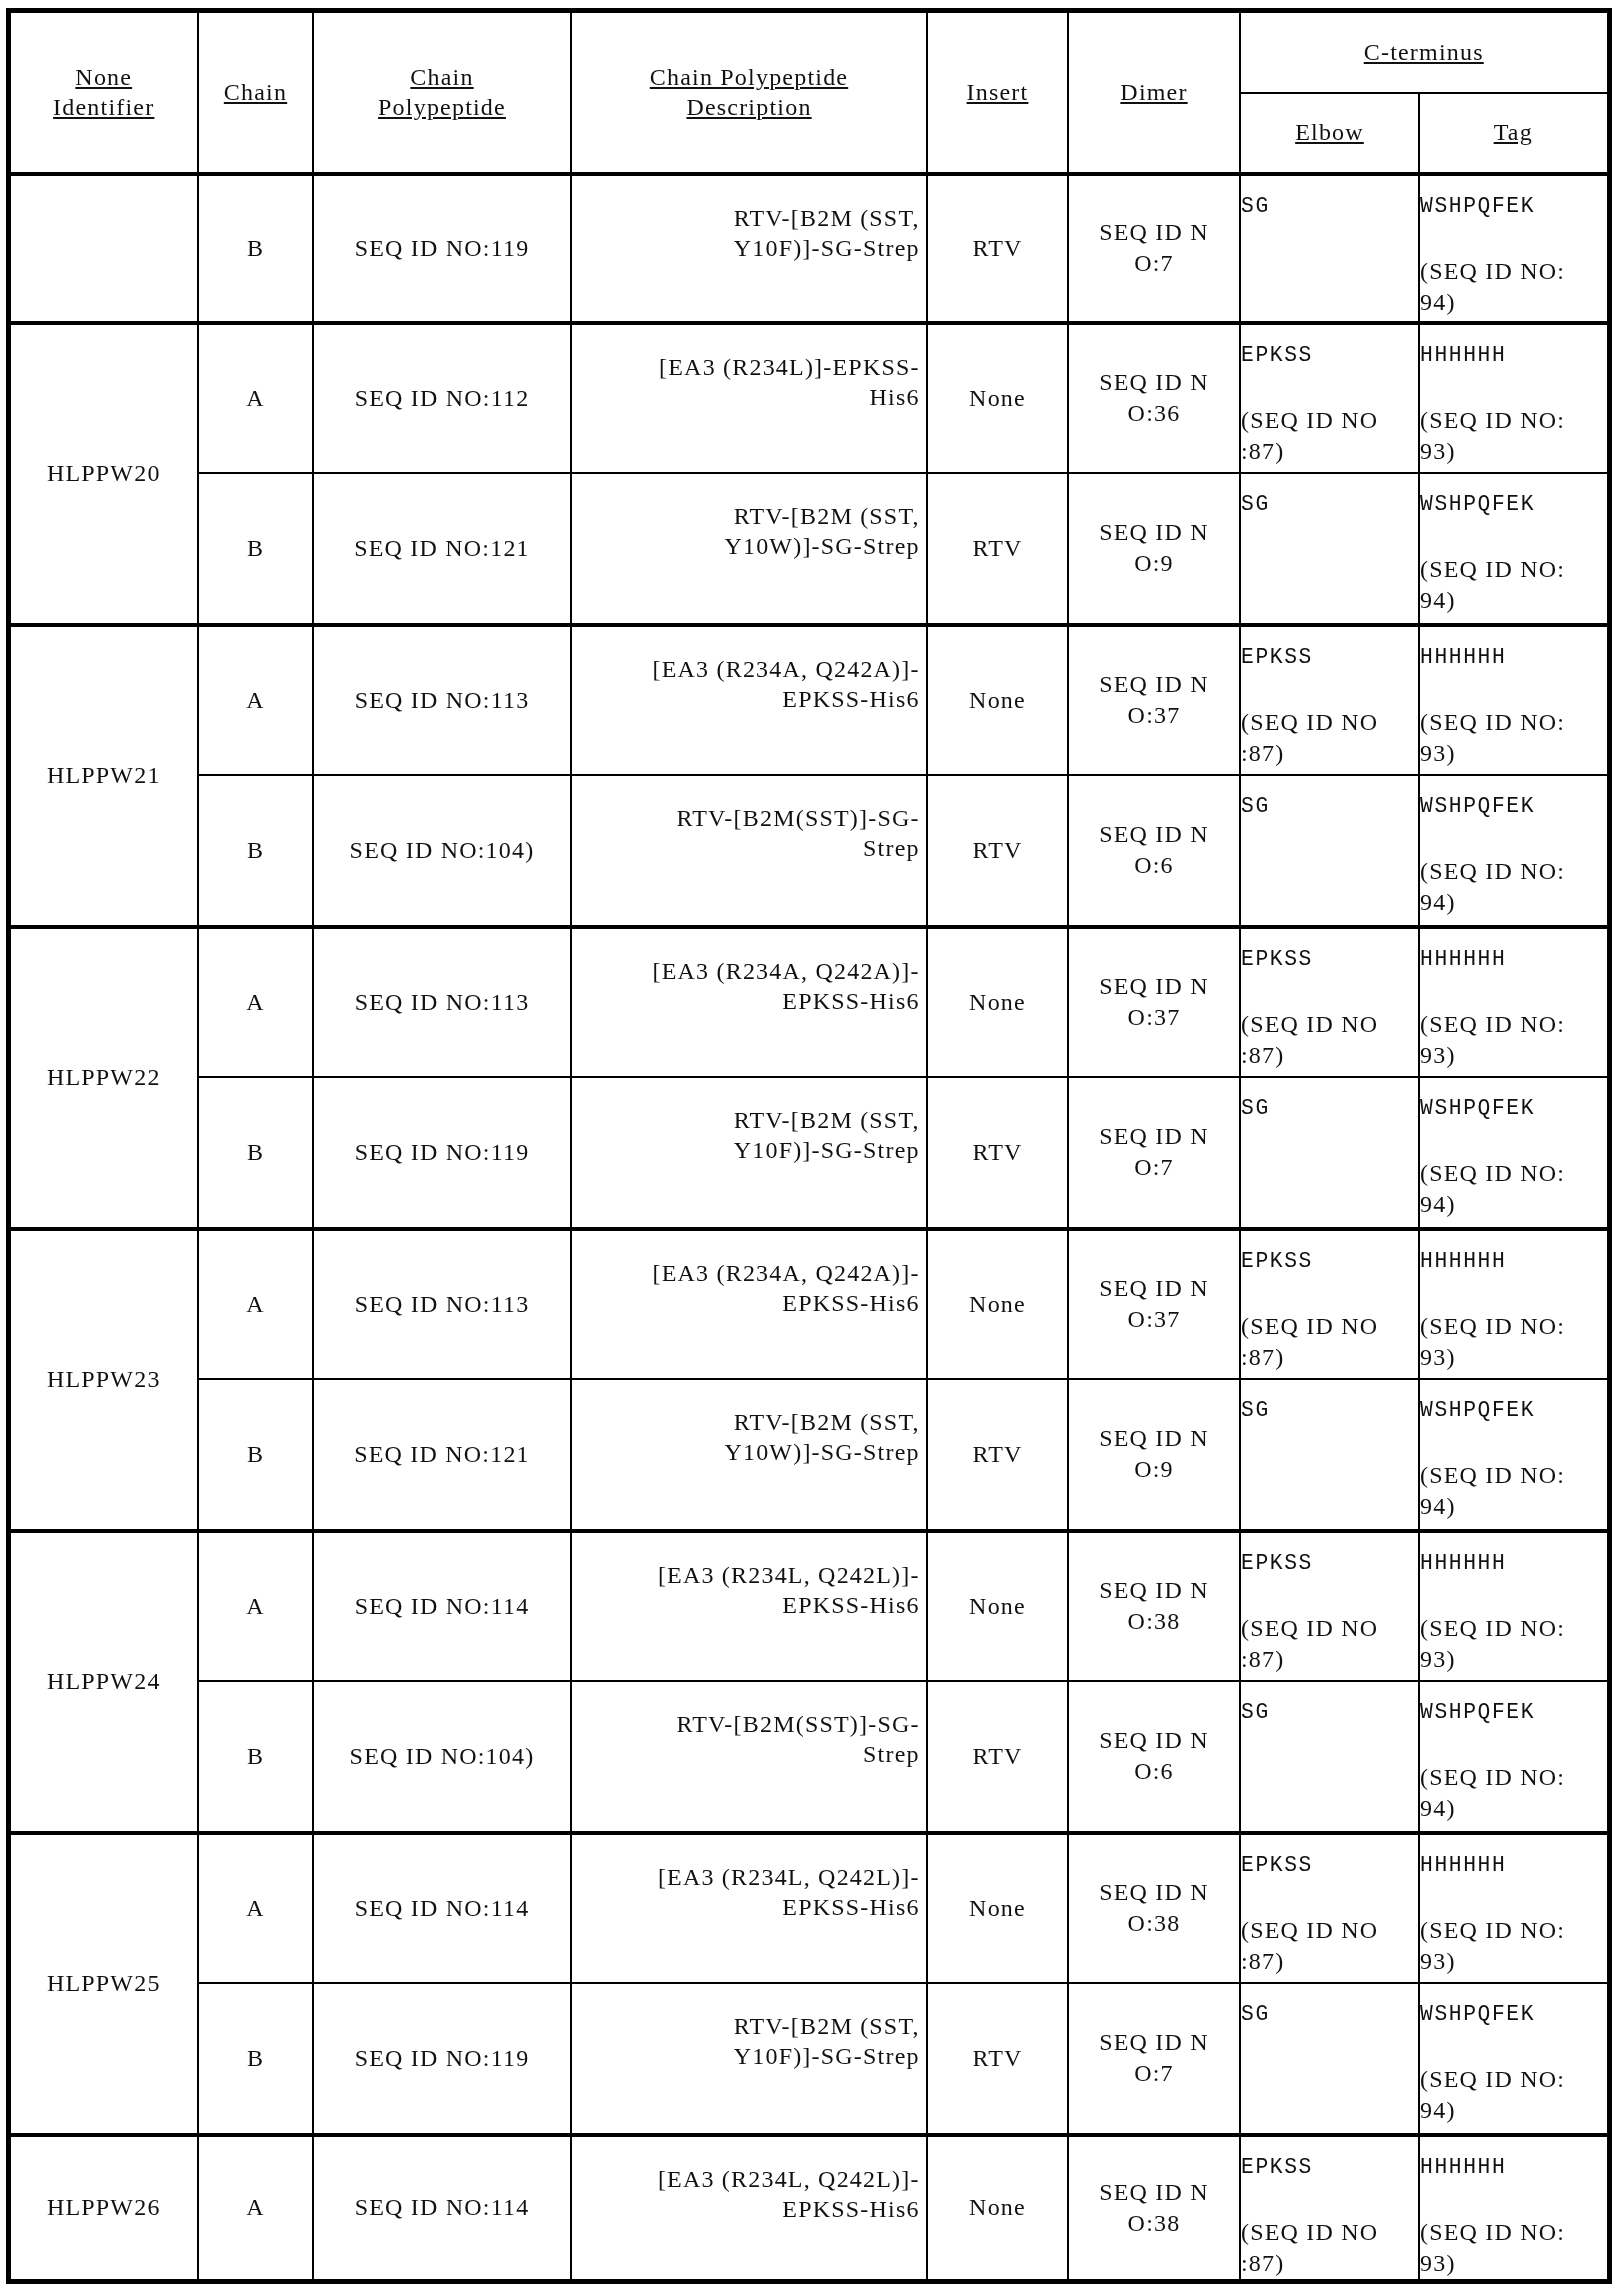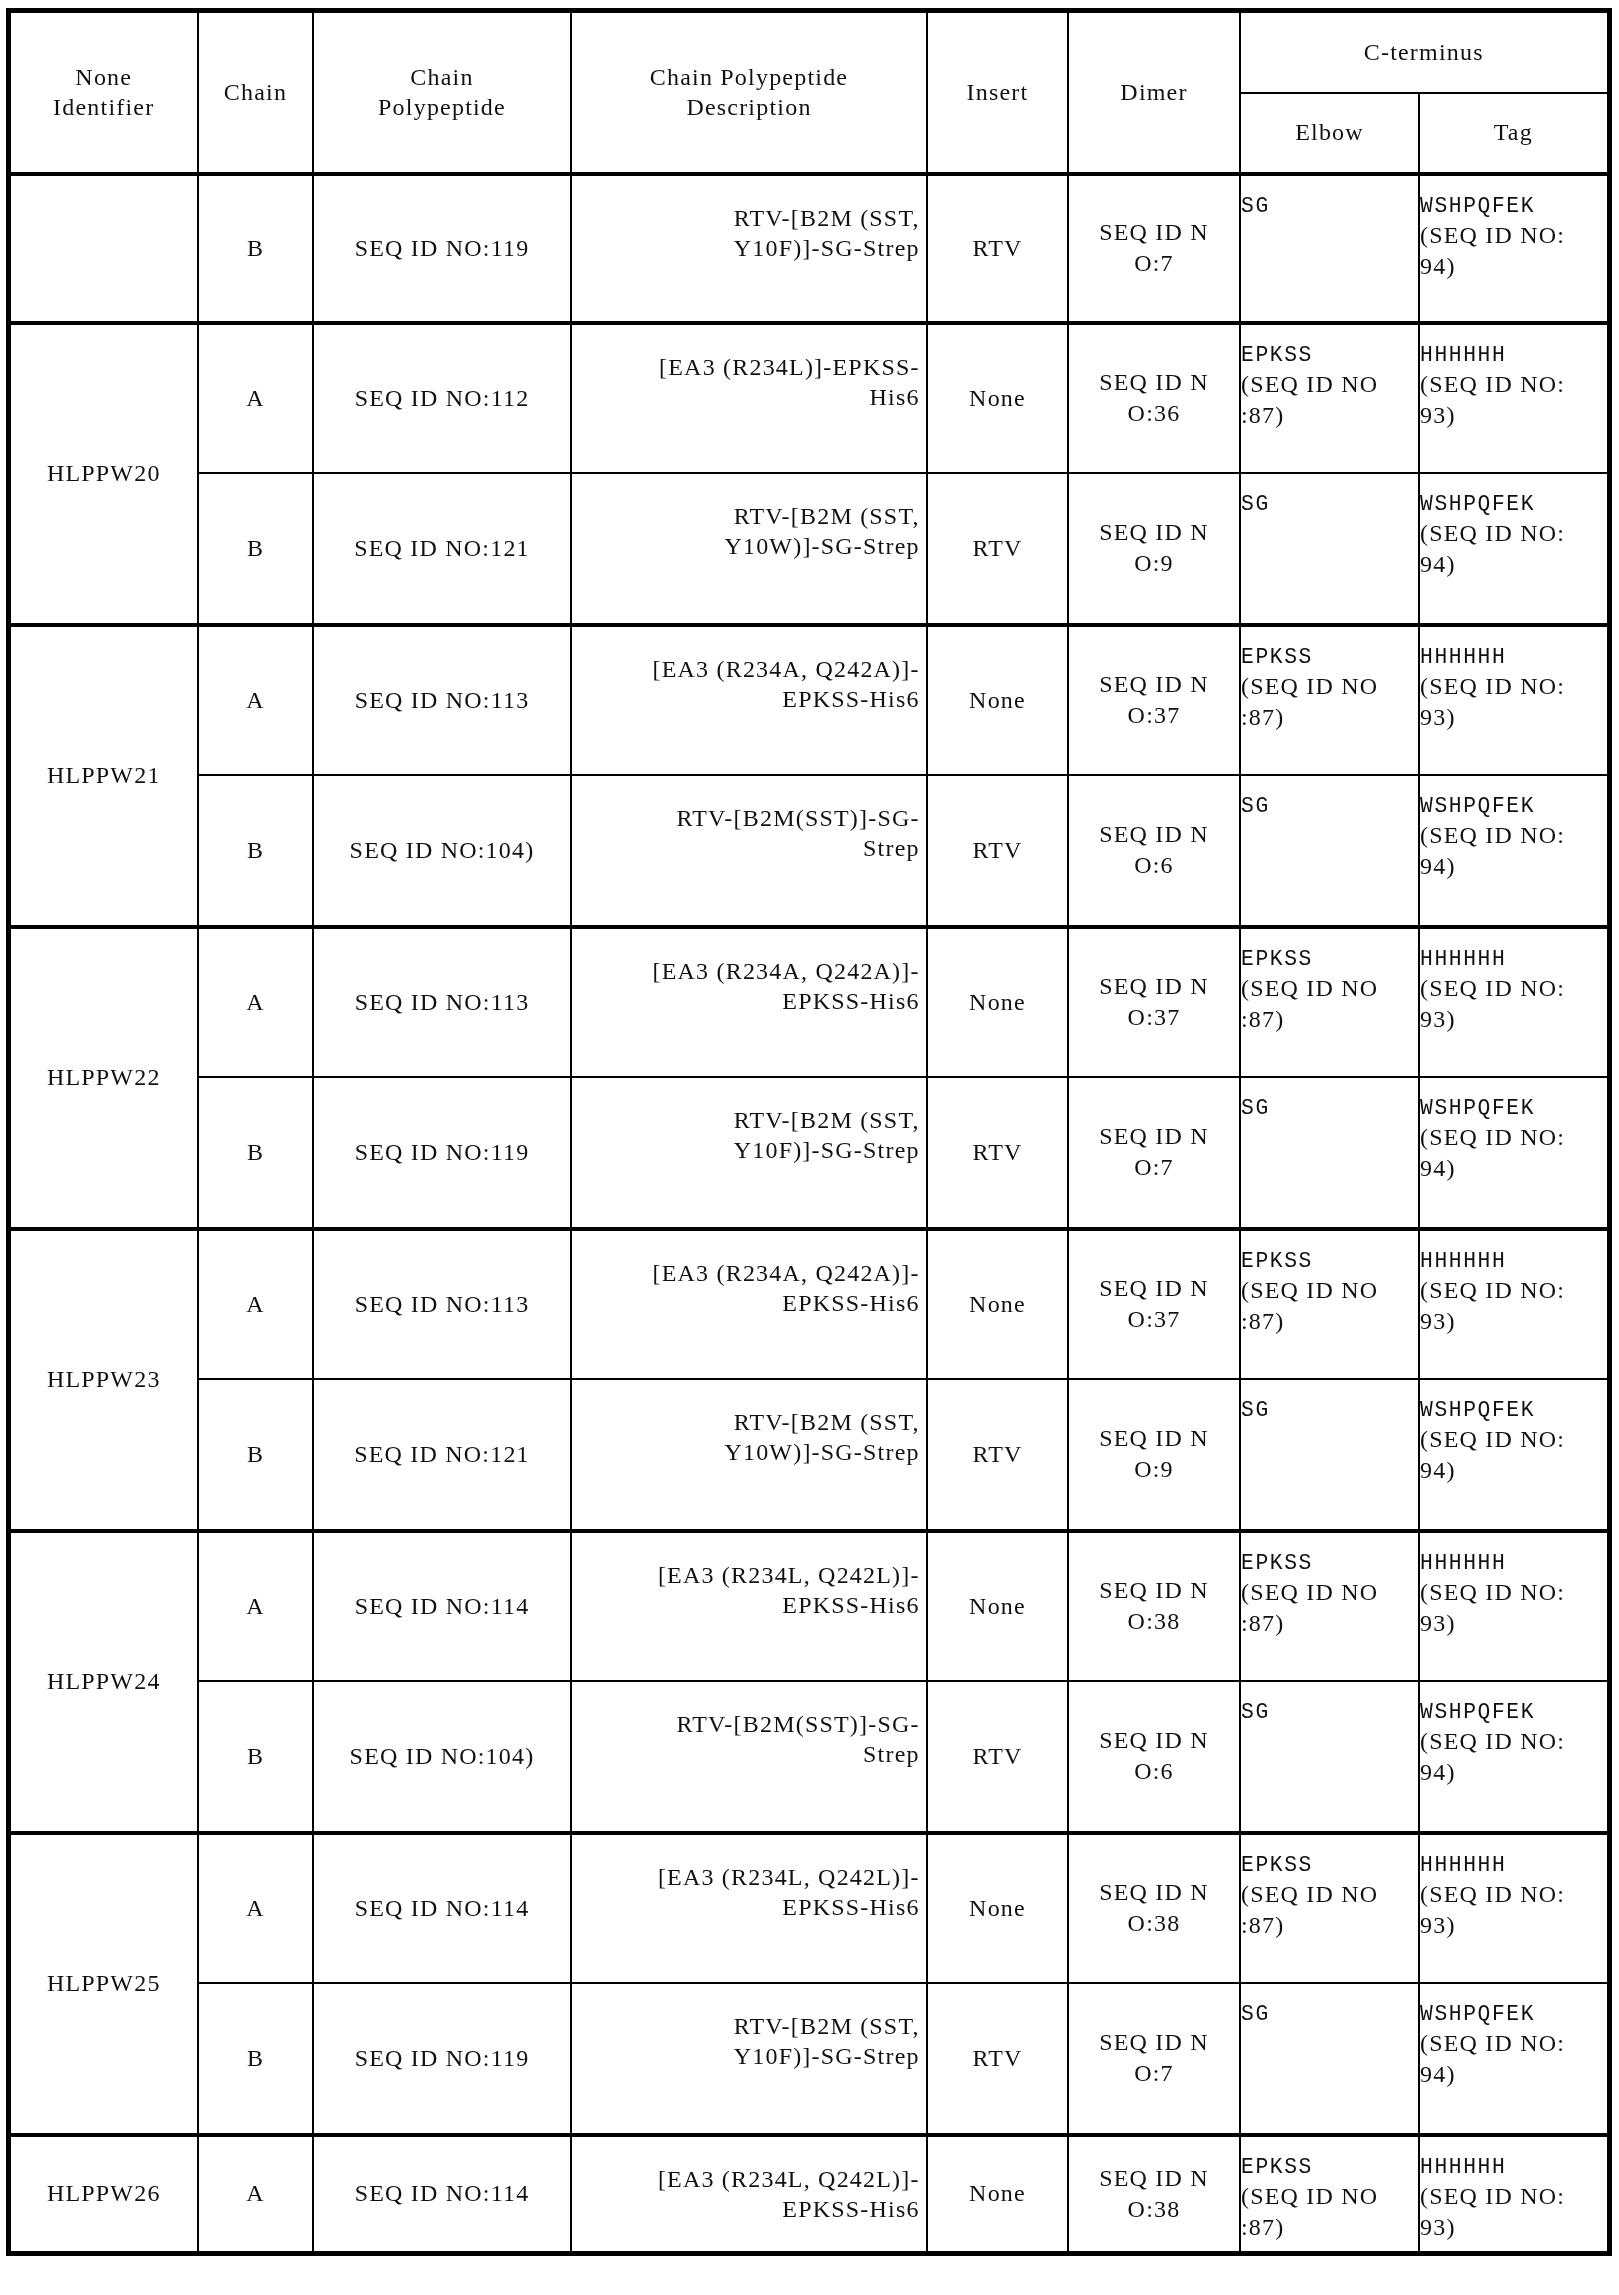--- a/index.html
+++ b/index.html
@@ -27,41 +27,42 @@
     font-size:24px;
     letter-spacing:1.2px;
     line-height:1.28;
     color:#111;
     overflow:hidden;
     padding:0;
   }
   th{
     vertical-align:middle;
     white-space:pre-line;
+    text-decoration:underline;
   }
   tr.sec > td, tr.sec > th{ border-top-width:4.7px; }
   td.c{ text-align:center; vertical-align:middle; }
   td.pre{ white-space:pre-line; }
   td.desc{
     text-align:right;
     vertical-align:top;
     padding:27px 6.3px 0 12px;
     white-space:pre-line;
   }
   td.topc{
     text-align:left;
     vertical-align:top;
     padding-top:17.4px;
   }
   .seq{
     font-family:"Liberation Mono", monospace;
     font-size:21.3px;
     letter-spacing:1.6px;
   }
-  .ref{ white-space:pre-line; }
+  .ref{ white-space:pre-line;margin-top:36px; }
   tr.hr1{ height:82px; }
   tr.hr2{ height:81px; }
   tr.r0{ height:149px; }
   tr.ra{ height:150px; }
   tr.rb{ height:152px; }
   tr.rlast{ height:119px; }
 </style>
 </head>
 <body>
 

